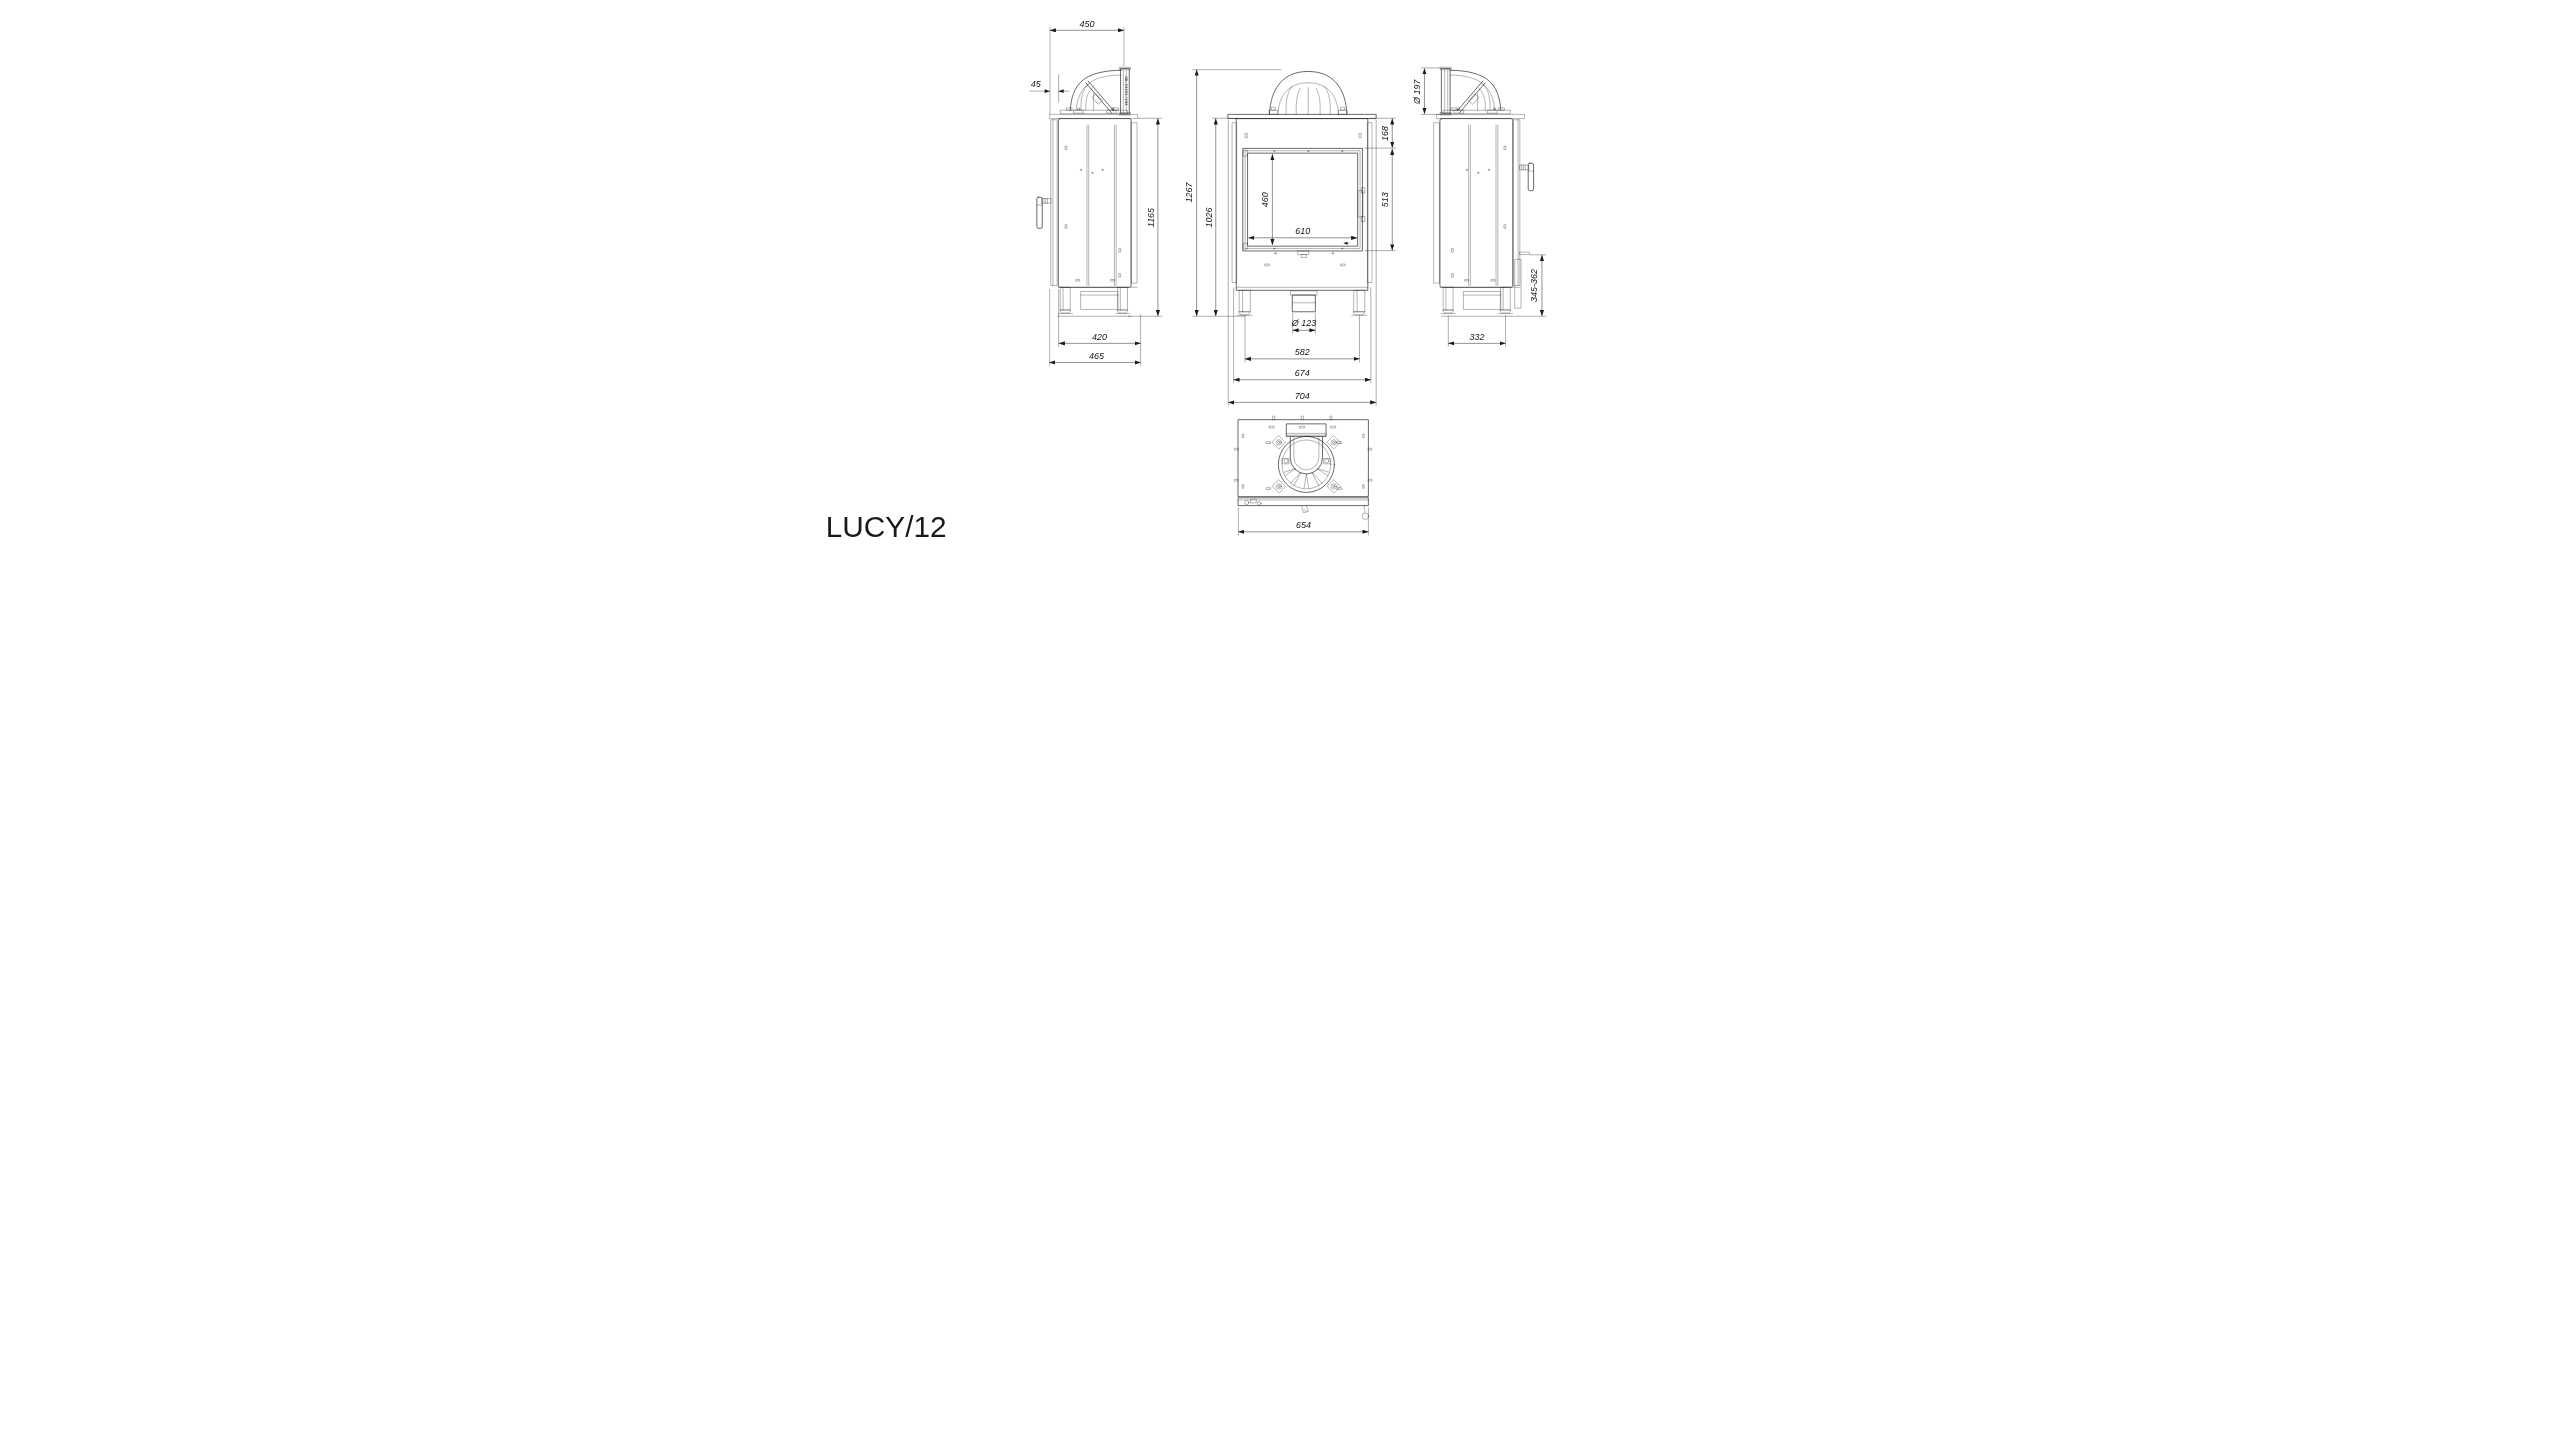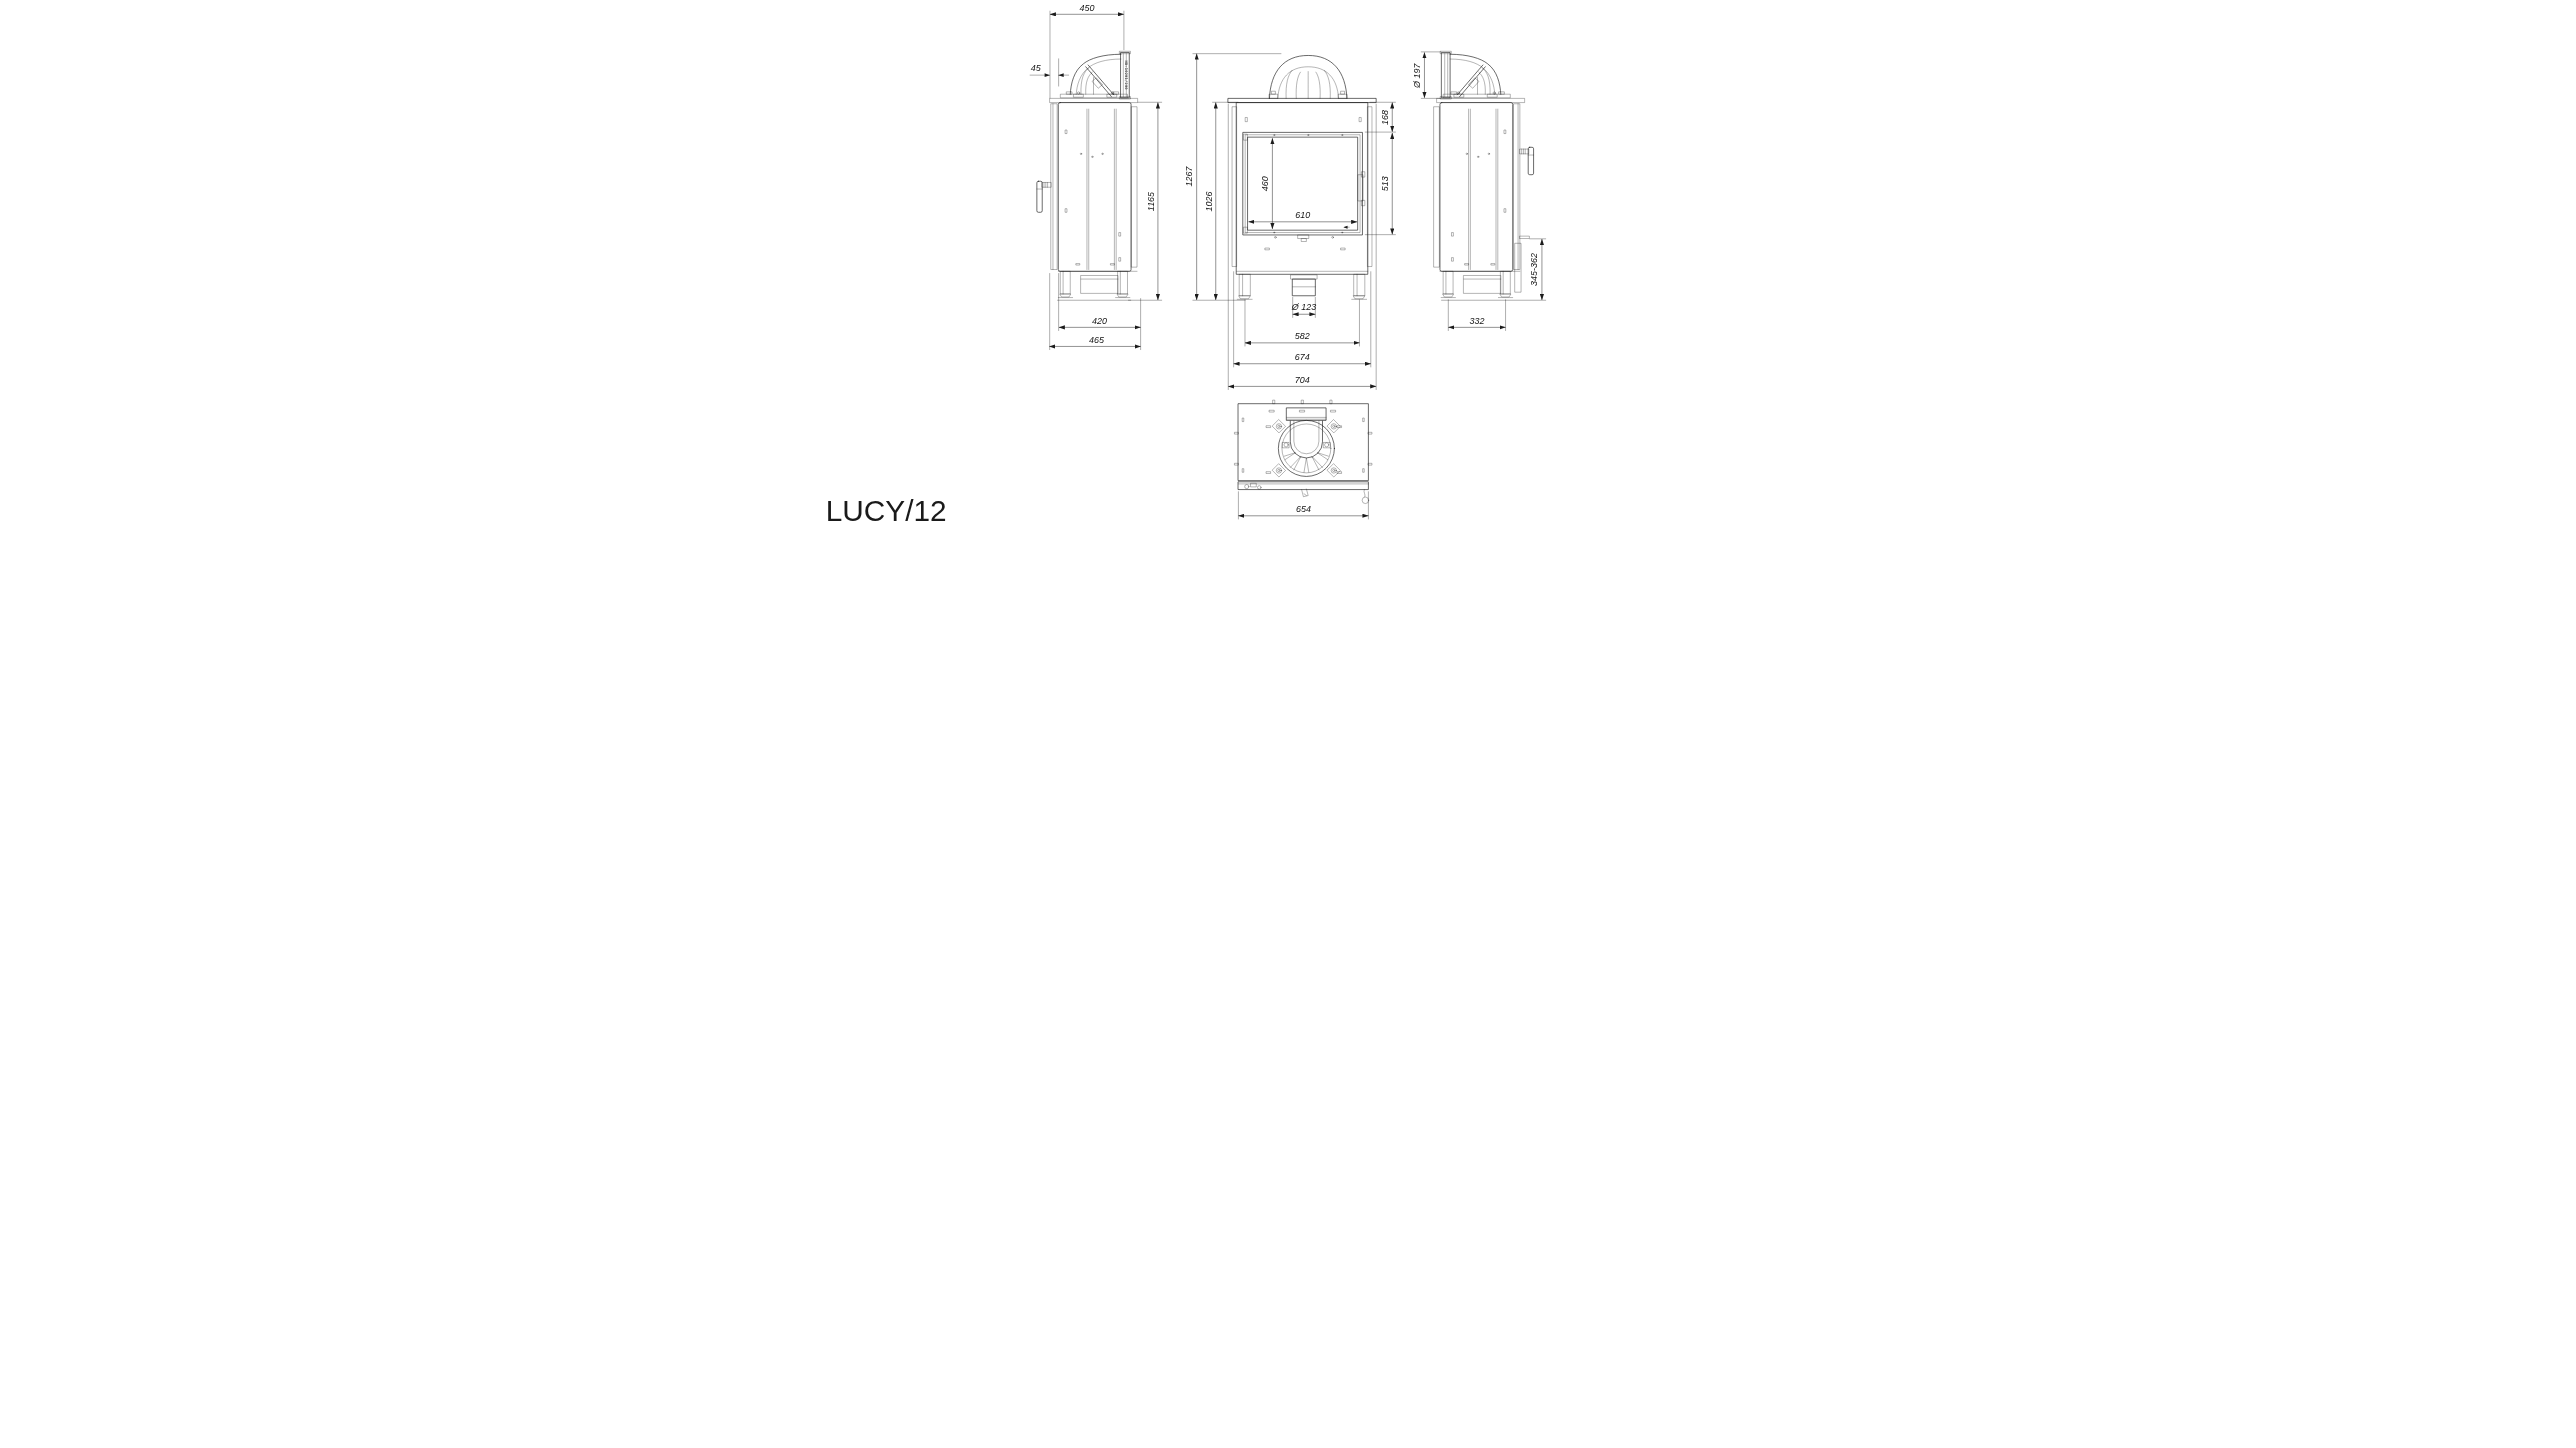--- a/index.html
+++ b/index.html
@@ -1,16 +1,16 @@
 <!DOCTYPE html>
 <html style="font-size:9.5px"><head>
 <meta charset="utf-8">
 <style>
   html,body{margin:0;padding:0;background:#ffffff;}
-  .page{width:100%;max-width:935px;margin:0 auto;background:#fff;text-align:right;}
+  .page{width:100%;max-width:935px;margin:16px auto;background:#fff;text-align:right;}
   svg{display:block;width:100%;height:auto;background:#fff;}
   .ln{fill:none;stroke:#1c1c1c;stroke-width:1.1;stroke-linejoin:round;stroke-linecap:round;}
   .tn{fill:none;stroke:#1c1c1c;stroke-width:0.55;stroke-linejoin:round;stroke-linecap:round;}
   .ext{fill:none;stroke:#1c1c1c;stroke-width:0.6;}
   .dim{fill:none;stroke:#1c1c1c;stroke-width:0.8;marker-start:url(#arr);marker-end:url(#arr);}
   .fillb{fill:#1c1c1c;stroke:none;}
   text.dimtxt{font:italic 15px "Liberation Sans", sans-serif;fill:#141414;}
   text.title{font:300 50px "Liberation Sans", sans-serif;fill:#1a1a1a;}
   text.mark{font:700 6px "DejaVu Sans Mono", monospace;fill:#444;letter-spacing:0.5px;}
 </style>

